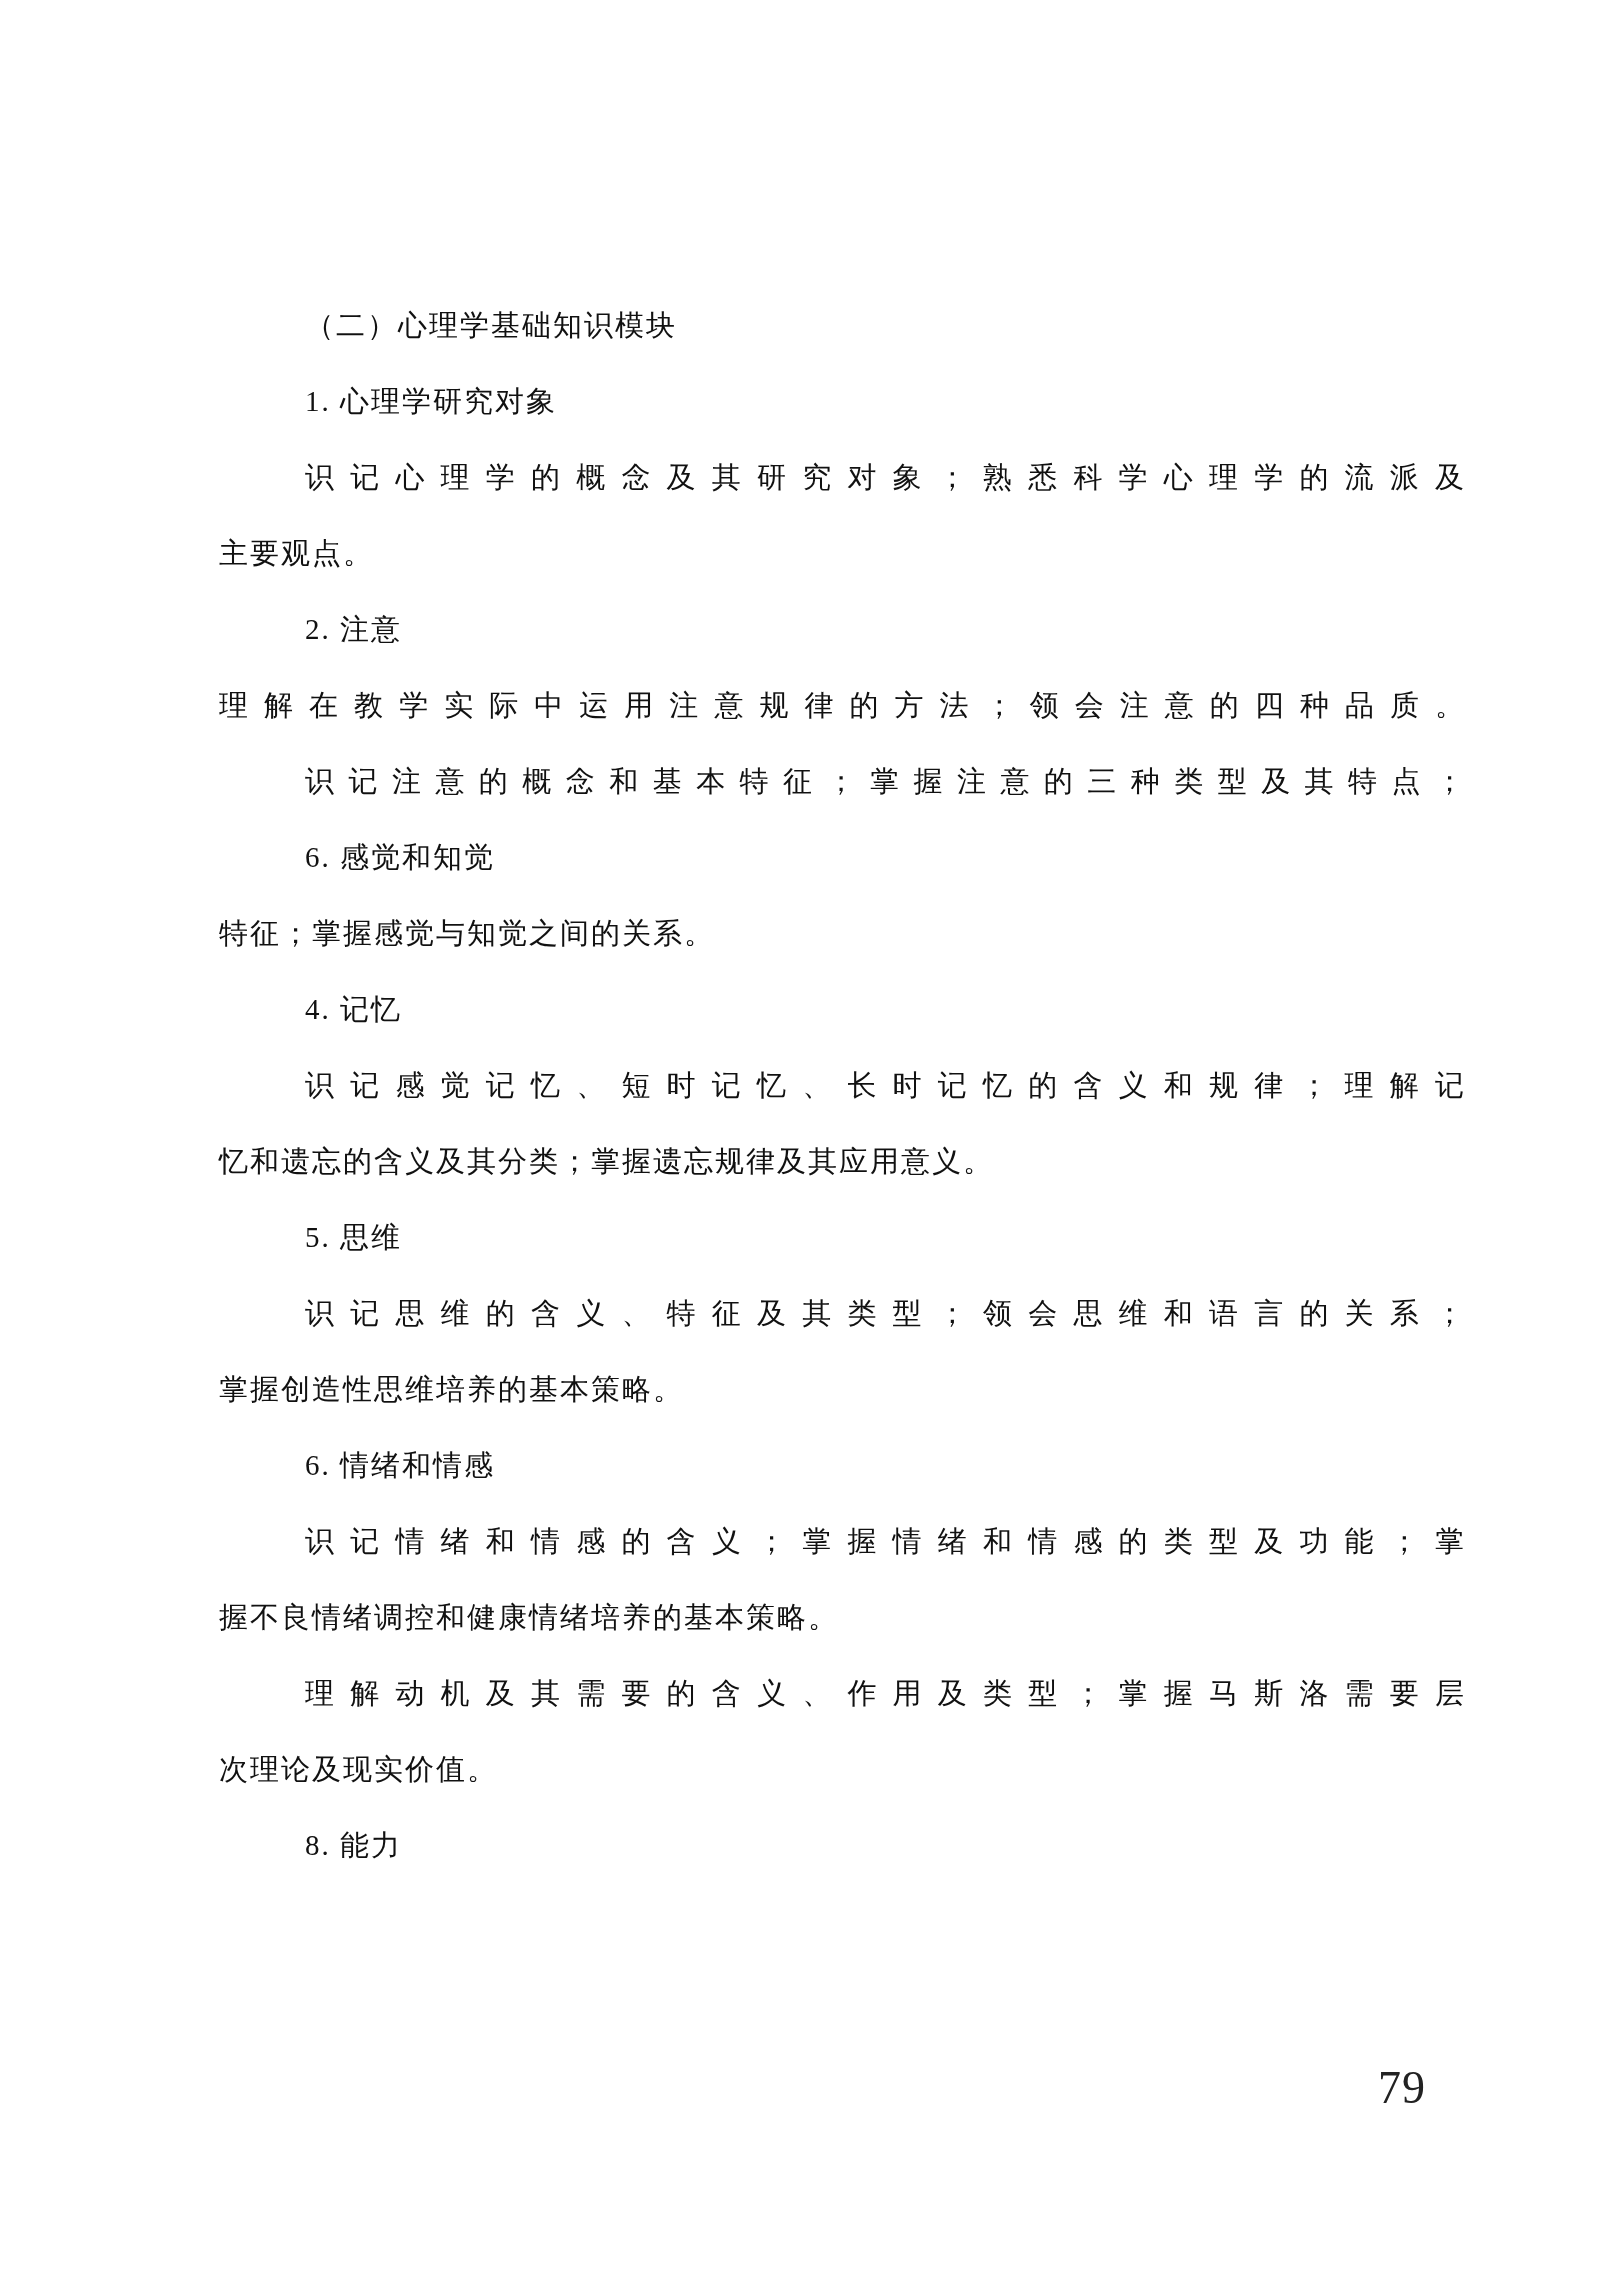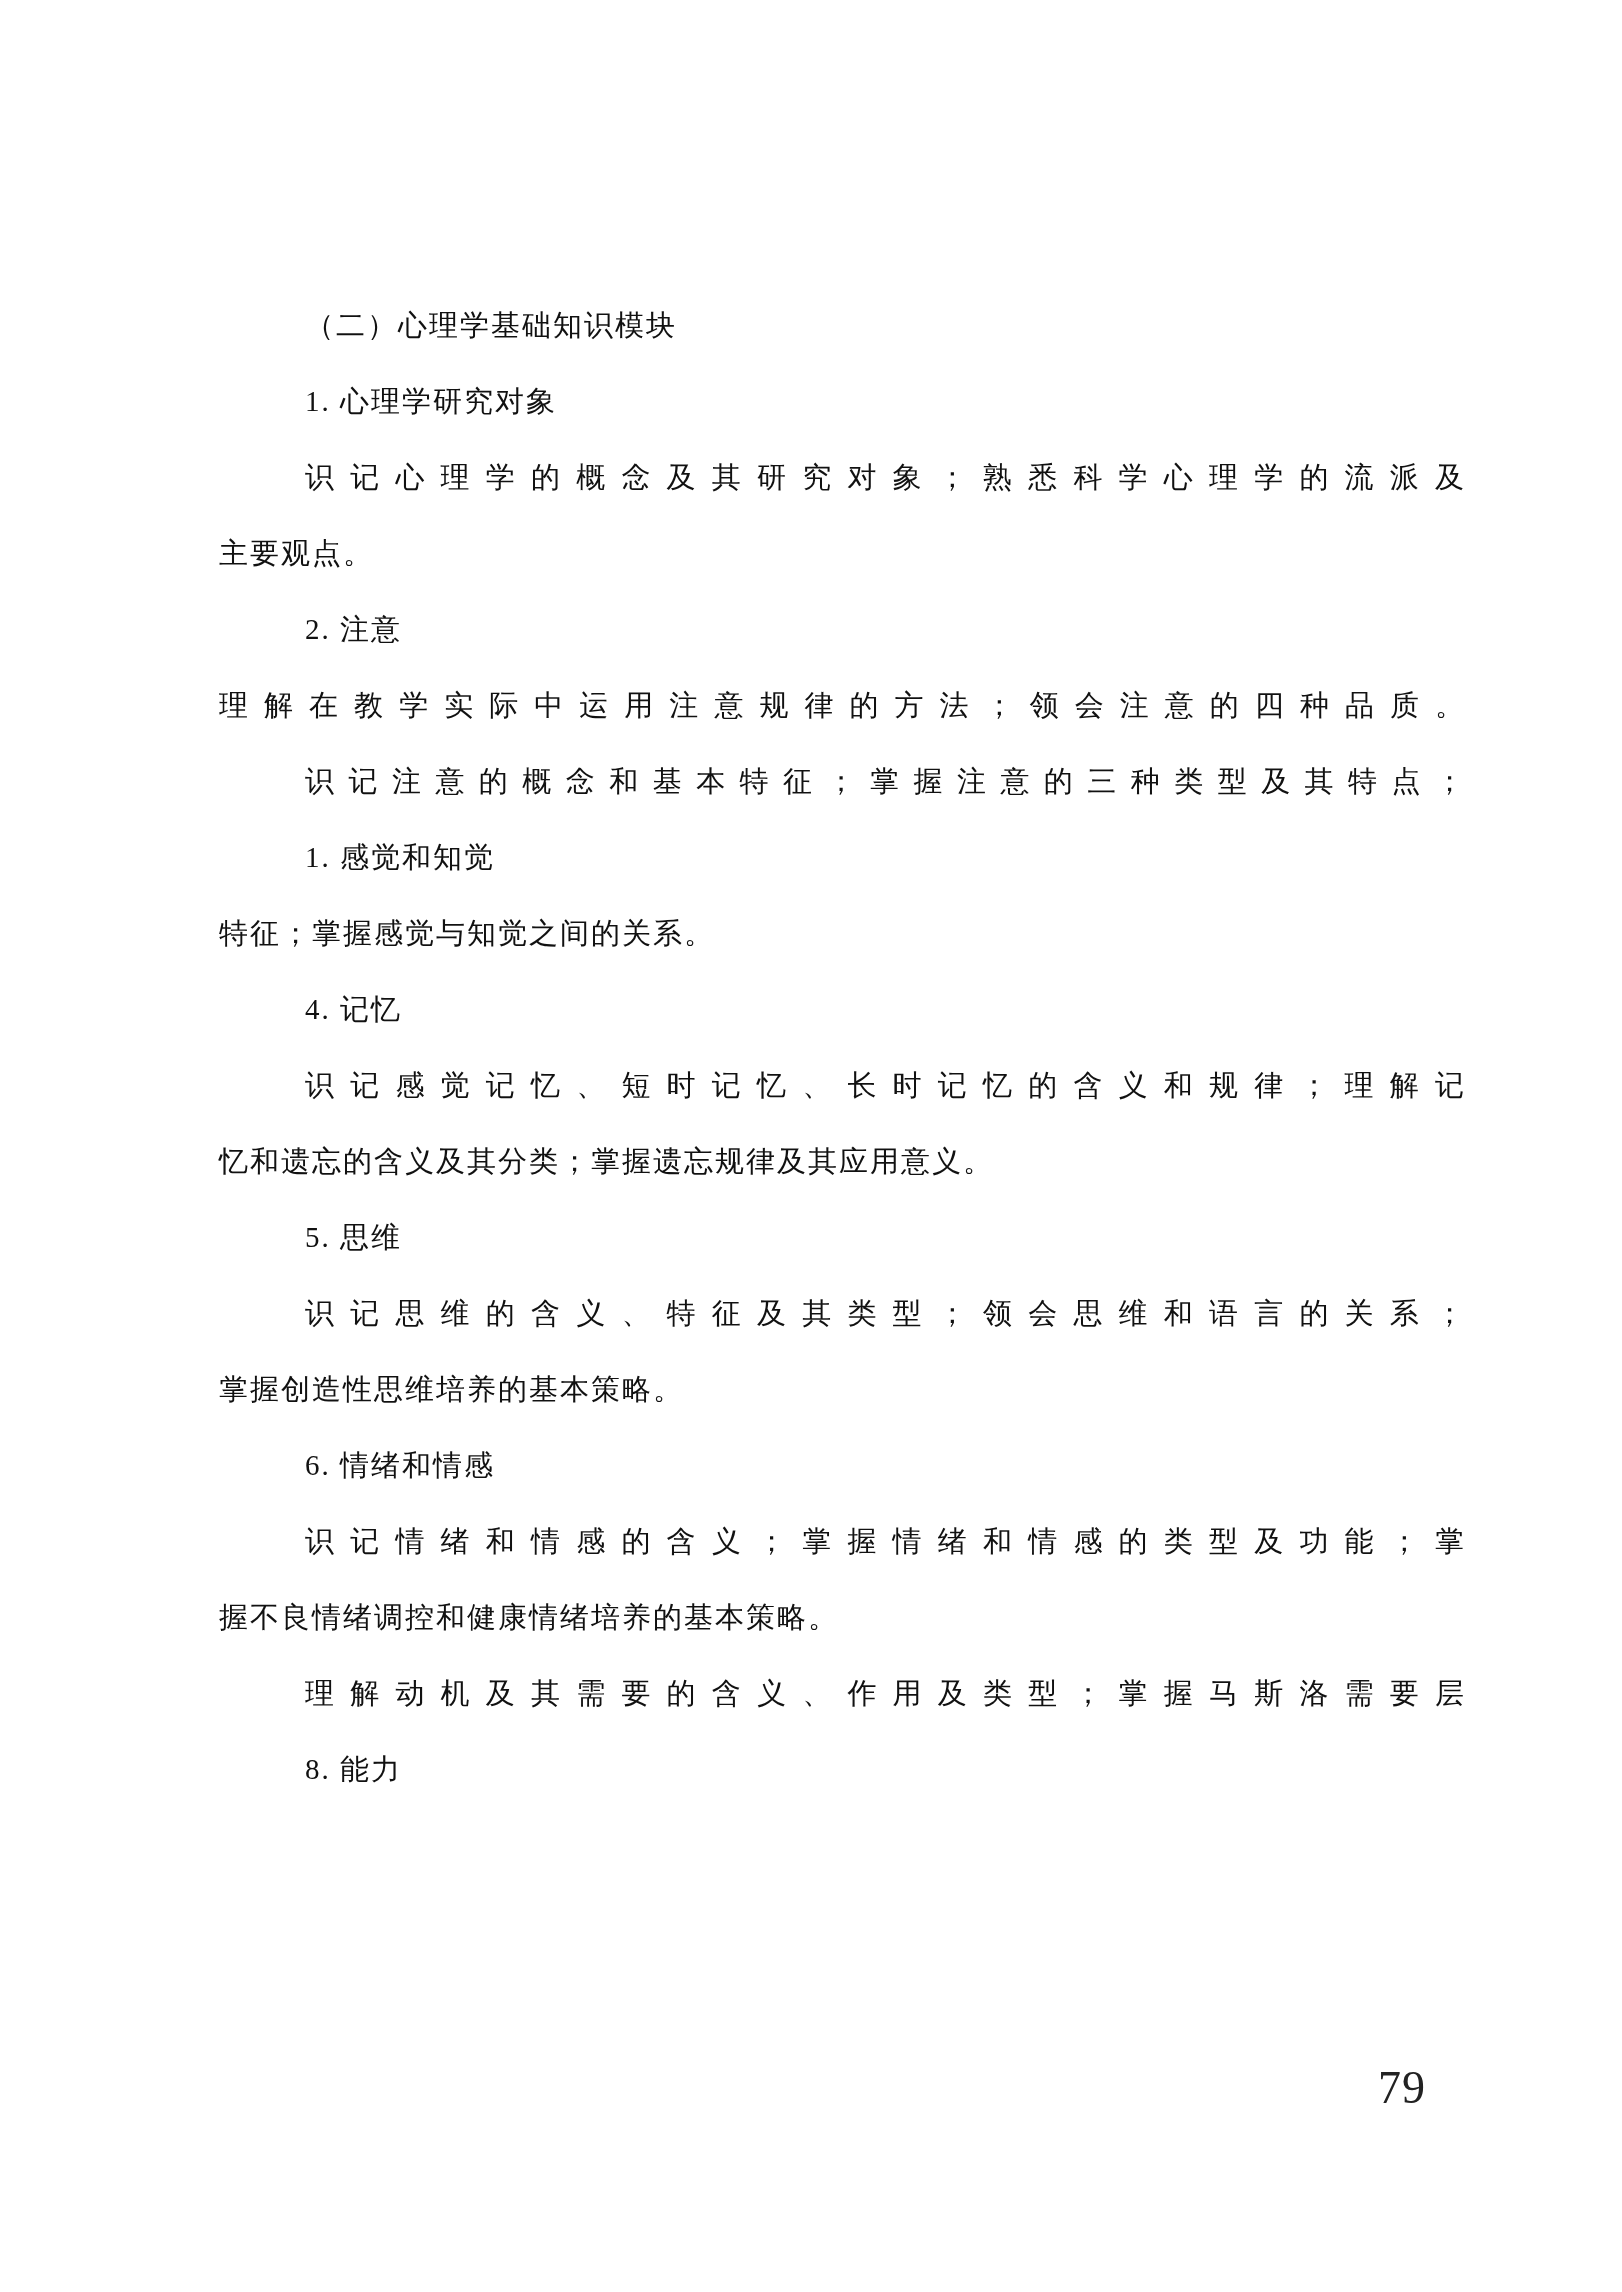--- a/index.html
+++ b/index.html
@@ -58,29 +58,30 @@
 
 <div class="page">
   <div class="textblock">
     <div class="line indent title">（二）心理学基础知识模块</div>
     <div class="line indent bold">1. 心理学研究对象</div>
     <div class="line indent spread">识记心理学的概念及其研究对象；熟悉科学心理学的流派及</div>
     <div class="line">主要观点。</div>
     <div class="line indent bold">2. 注意</div>
     <div class="line spread">理解在教学实际中运用注意规律的方法；领会注意的四种品质。</div>
     <div class="line indent spread">识记注意的概念和基本特征；掌握注意的三种类型及其特点；</div>
-    <div class="line indent bold">1. 感觉和知觉</div>
+    <div class="line indent bold">6. 感觉和知觉</div>
     <div class="line">特征；掌握感觉与知觉之间的关系。</div>
     <div class="line indent bold">4. 记忆</div>
     <div class="line indent spread">识记感觉记忆、短时记忆、长时记忆的含义和规律；理解记</div>
     <div class="line">忆和遗忘的含义及其分类；掌握遗忘规律及其应用意义。</div>
     <div class="line indent bold">5. 思维</div>
     <div class="line indent spread">识记思维的含义、特征及其类型；领会思维和语言的关系；</div>
     <div class="line">掌握创造性思维培养的基本策略。</div>
     <div class="line indent bold">6. 情绪和情感</div>
     <div class="line indent spread">识记情绪和情感的含义；掌握情绪和情感的类型及功能；掌</div>
     <div class="line">握不良情绪调控和健康情绪培养的基本策略。</div>
     <div class="line indent spread">理解动机及其需要的含义、作用及类型；掌握马斯洛需要层</div>
+    <div class="line">次理论及现实价值。</div>
     <div class="line indent bold">8. 能力</div>
   </div>
   <div class="pagenum">79</div>
 </div>
 
 
 </body></html>

